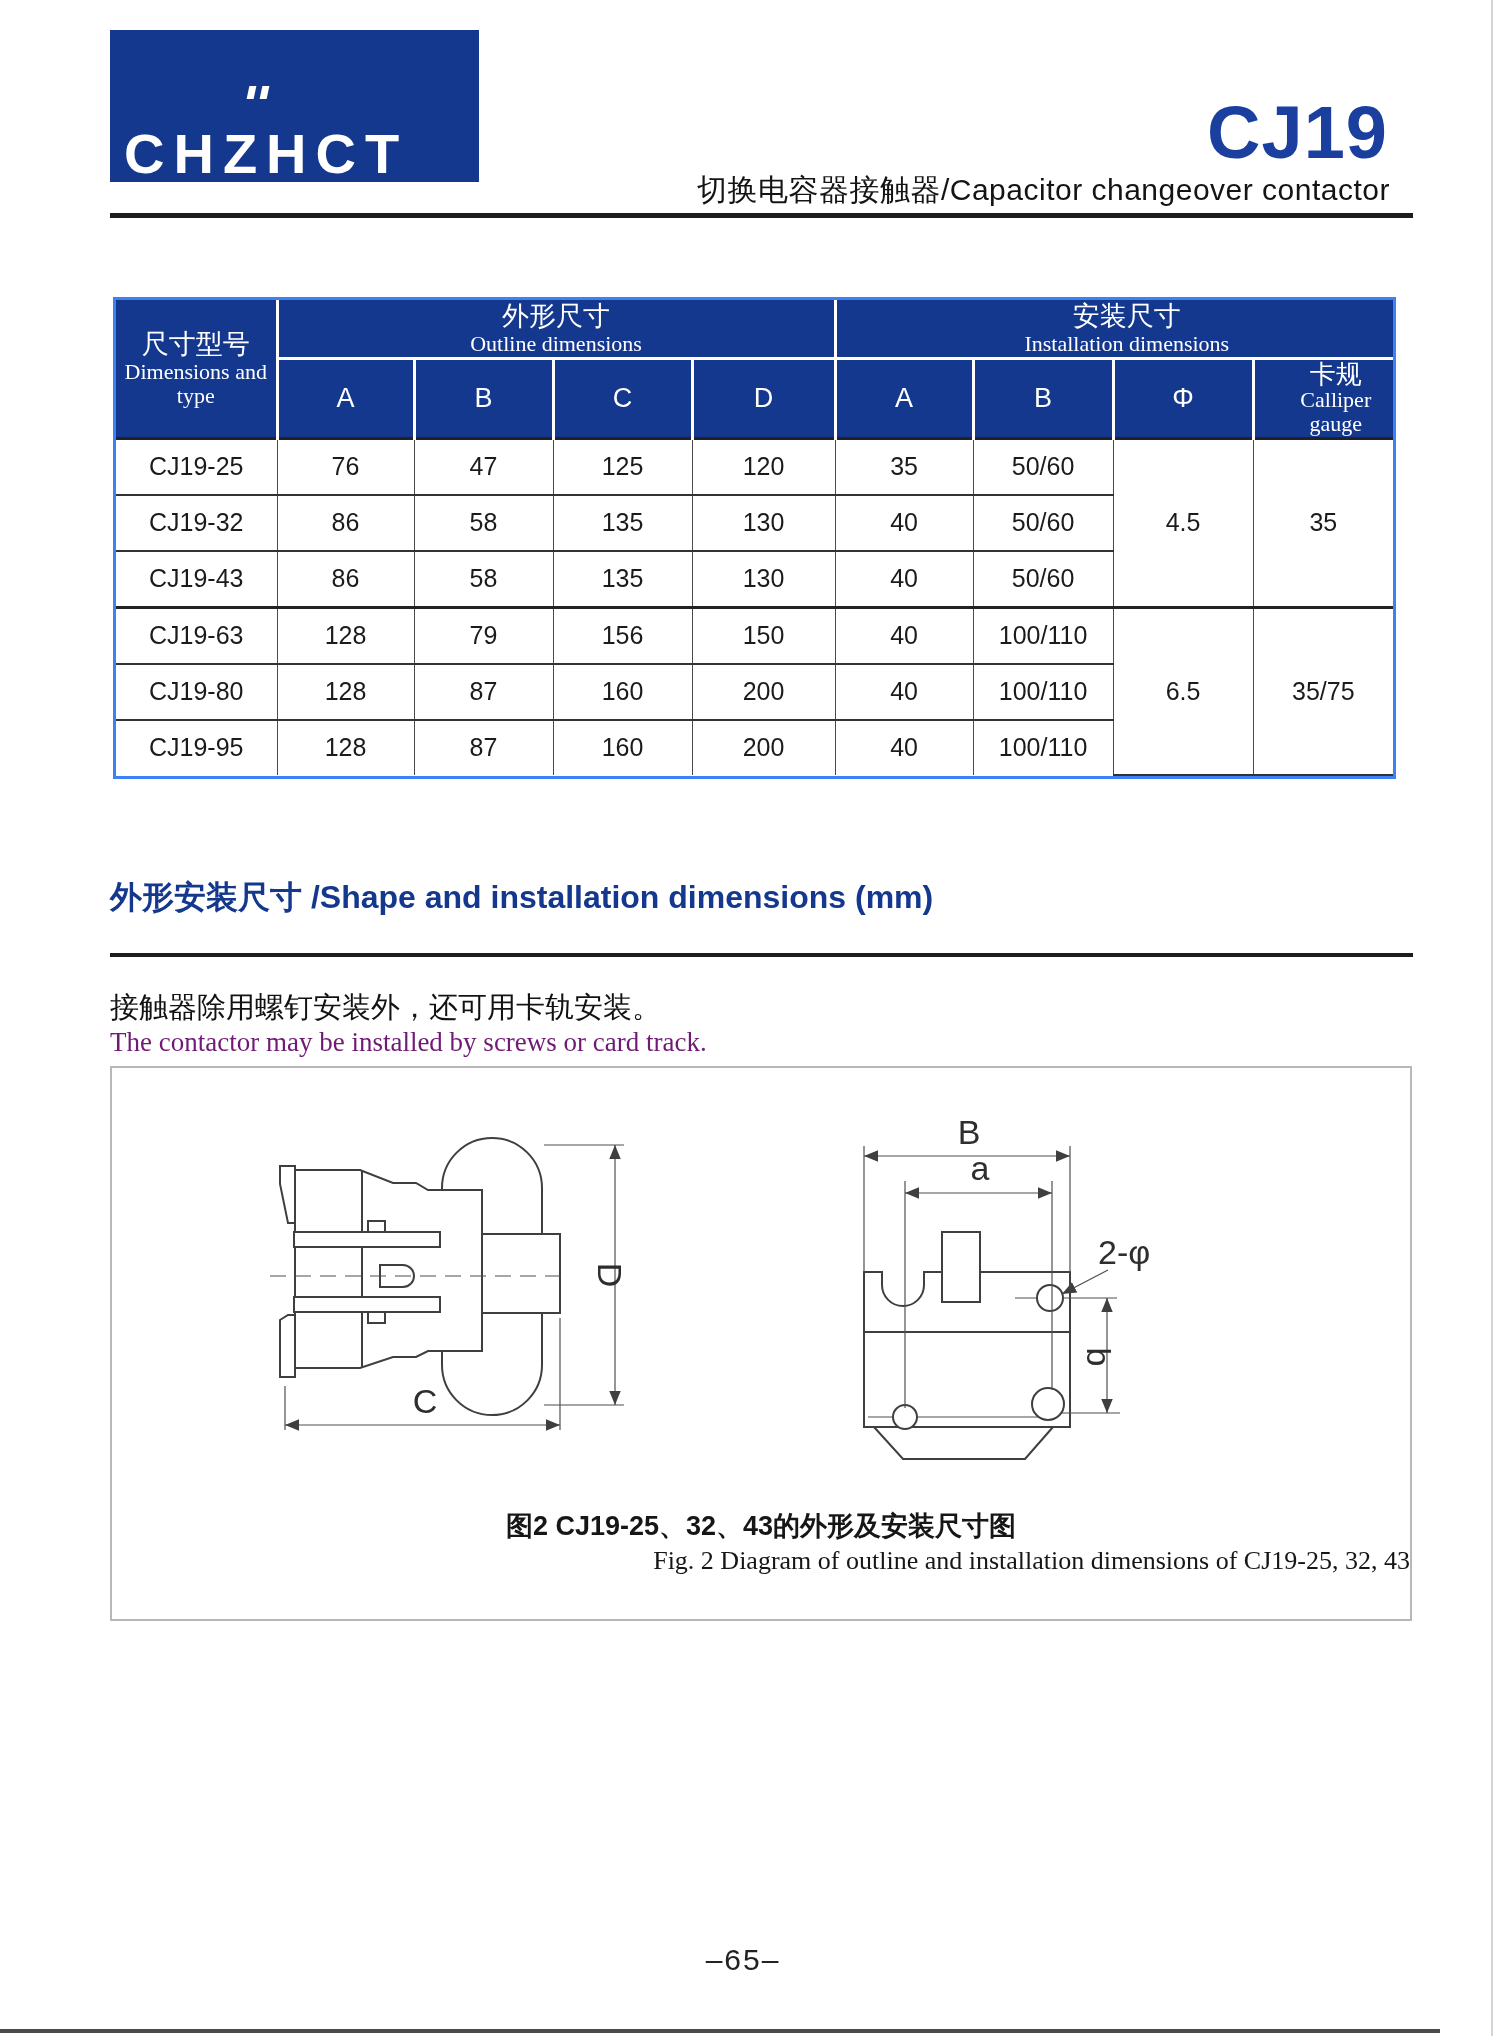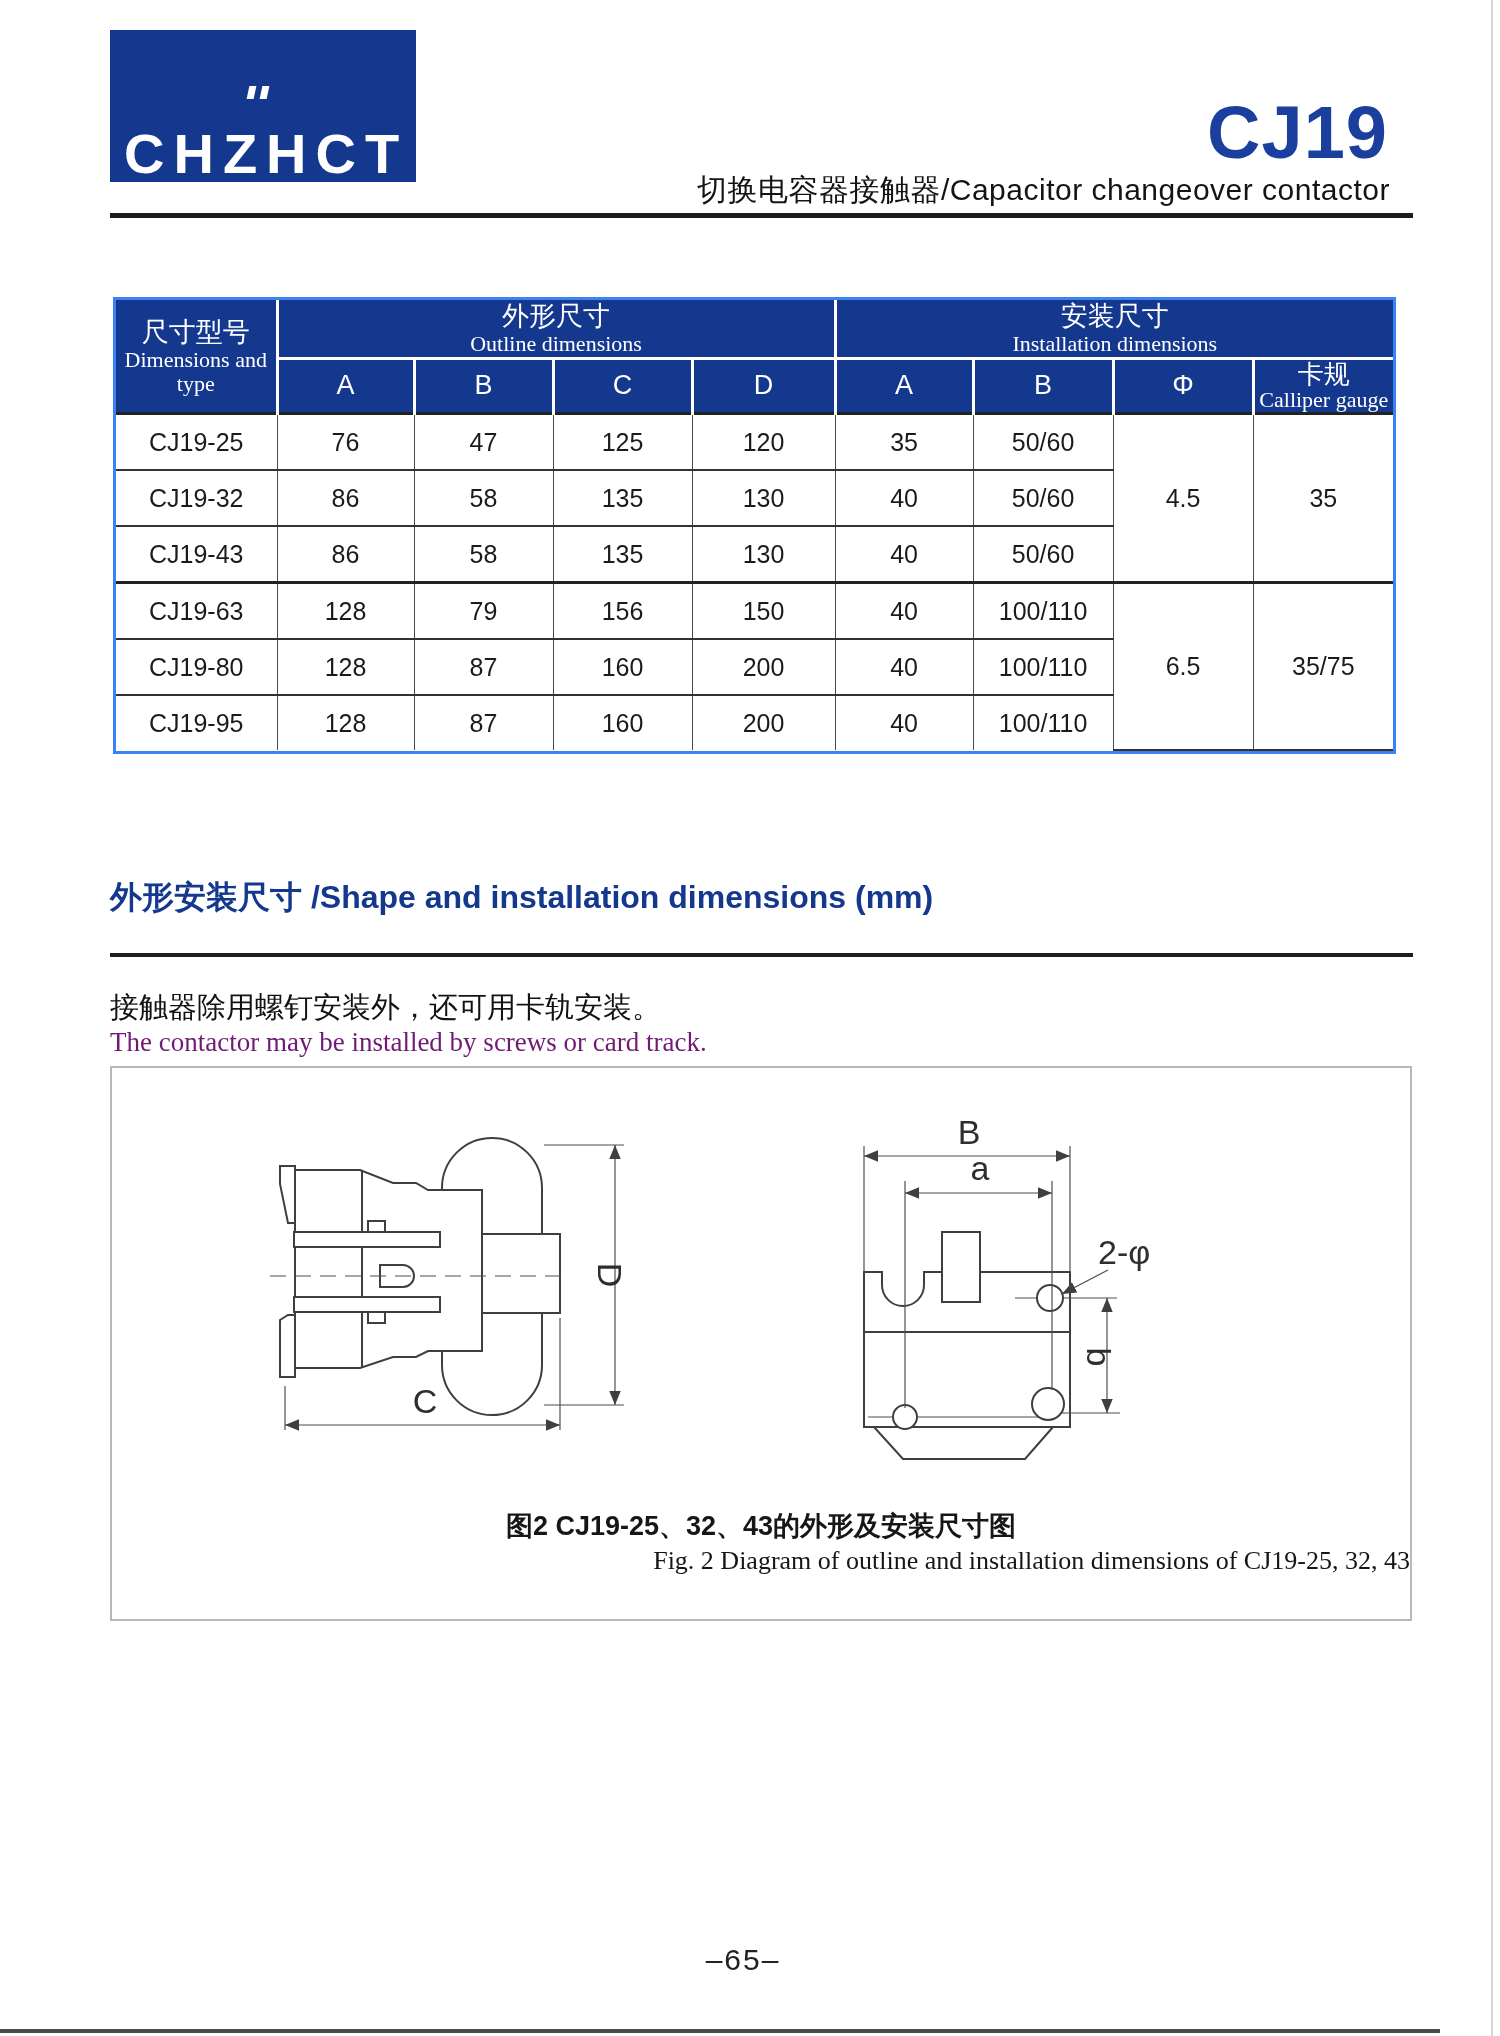--- a/index.html
+++ b/index.html
@@ -1,41 +1,41 @@
 <!DOCTYPE html>
 <html><head>
 <meta charset="utf-8">
 <style>
   html,body{margin:0;padding:0;background:#ffffff;}
   .page{position:relative;width:1500px;height:2036px;background:#fff;overflow:hidden;
         font-family:"Liberation Sans","DejaVu Sans",sans-serif;color:#1b1b1b;}
 
   
-  .logo-box{position:absolute;left:110px;top:30px;width:306px;height:152px;background:#15388f;}
+  .logo-box{position:absolute;left:110px;top:30px;width:369px;height:152px;background:#15388f;}
   .logo-text{position:absolute;left:14px;top:96px;color:#fff;font-weight:bold;
              font-size:56px;letter-spacing:9px;line-height:1;white-space:nowrap;}
   .logo-tick{position:absolute;top:56px;width:7px;height:13px;background:#fff;transform:skewX(-12deg);}
   .logo-tick.t1{left:138px;} .logo-tick.t2{left:151px;}
 
   .product-code{position:absolute;right:112px;top:96px;color:#1a3f9e;font-weight:bold;
                 font-size:74px;line-height:1;letter-spacing:1px;}
   .subtitle{position:absolute;right:110px;top:170px;font-size:30px;color:#141414;
             letter-spacing:.5px;white-space:nowrap;}
   .rule{position:absolute;left:110px;width:1303px;background:#1d1d1d;}
   .rule.top{top:213px;height:5px;}
   .rule.mid{top:953px;height:4px;}
 
   
   .tbl-wrap{position:absolute;left:113px;top:297px;width:1277px;border:3px solid #3b82f6;}
   table{border-collapse:collapse;table-layout:fixed;width:100%;}
   th{background:#15388f;color:#fff;border:3px solid #fff;padding:0;font-weight:normal;vertical-align:middle;text-align:center;}
   thead tr:first-child th{border-top:0;border-bottom:0;height:41px;}
   thead tr:nth-child(2) th{border-top:3px solid #fff;border-bottom:0;height:49px;font-size:27px;}
   th.c1{border-left:0;}
-  th.no-r{border-right:0;}
+  th.no-r{border-right:0;padding-left:24px;}
   th .zh{font-size:27px;line-height:1.2;}
   th .zh2{font-size:26px;line-height:1.1;}
   th .en{font-family:"Liberation Serif","DejaVu Serif",serif;font-size:22px;line-height:1.1;}
   td{border-left:1px solid #4a4a4a;border-right:1px solid #4a4a4a;
      border-top:2px solid #323232;border-bottom:2px solid #323232;
      text-align:center;vertical-align:middle;font-size:25px;color:#1b1b1b;height:54px;padding:0;}
   td:first-child{border-left:0;} td:last-child{border-right:0;}
   tbody tr:first-child td{border-top:3px solid #222;}
   tbody tr.heavy td{border-bottom:3px solid #222;}
   td.mg{border-bottom:3px solid #222;}

